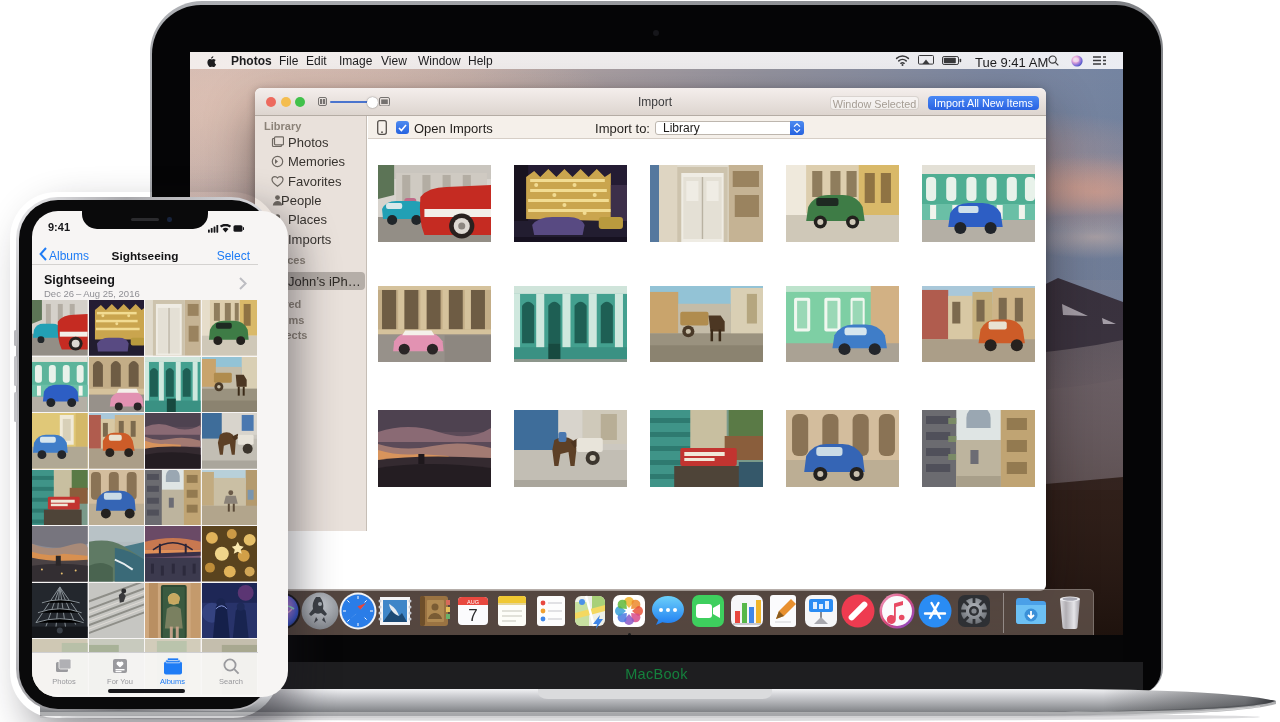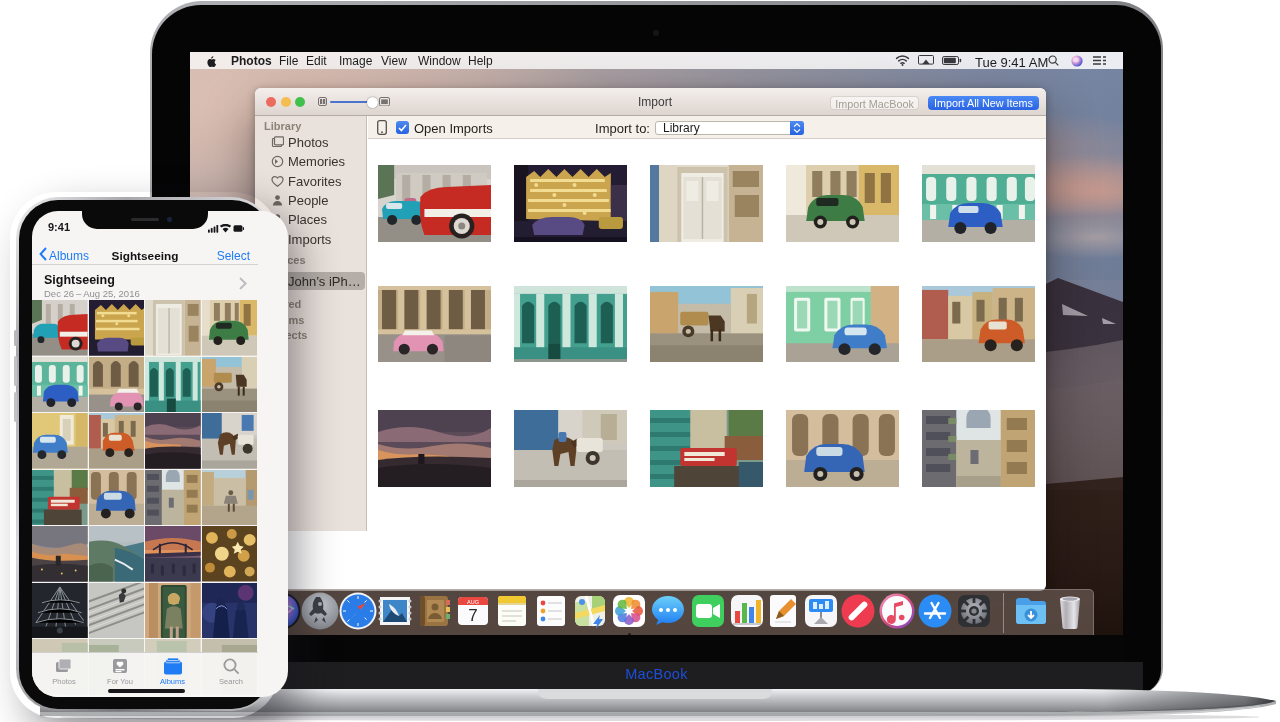--- a/index.html
+++ b/index.html
@@ -135,21 +135,21 @@
           <rect x="2" y="2" width="2.2" height="5" fill="#767270"></rect>
           <rect x="5" y="2" width="2.2" height="5" fill="#767270"></rect>
         </svg>
         <div class="abs" style="left:75px;top:13px;width:42px;height:2.4px;border-radius:1.2px;background:#4a74ce;"></div>
         <div class="abs" style="left:112px;top:8.5px;width:11px;height:11px;border-radius:50%;background:#fff;box-shadow:0 0 1.5px rgba(0,0,0,0.55);"></div>
         <svg class="abs" style="left:124px;top:8.5px;" width="11" height="9.5" viewBox="0 0 11 9.5">
           <rect x="0.5" y="0.5" width="10" height="8.5" rx="1.5" fill="none" stroke="#767270"></rect>
           <rect x="2.2" y="2.4" width="6.6" height="4.6" fill="#767270"></rect>
         </svg>
         <div class="abs" style="left:370px;top:7px;width:60px;text-align:center;font-size:12px;color:#3c3c3e;">Import</div>
-        <div class="abs" style="left:575px;top:7.5px;width:89px;height:14.5px;border-radius:4px;background:rgba(255,255,255,0.55);border:0.5px solid rgba(160,150,140,0.35);font-size:10.8px;color:#a59d94;text-align:center;line-height:14.5px;">Import MacBook</div>
+        <div class="abs" style="left:575px;top:7.5px;width:89px;height:14.5px;border-radius:4px;background:rgba(255,255,255,0.55);border:0.5px solid rgba(160,150,140,0.35);font-size:10.8px;color:#a59d94;text-align:center;line-height:14.5px;">Window Selected</div>
         <div class="abs" style="left:673px;top:7.5px;width:111px;height:14.5px;border-radius:4px;background:linear-gradient(180deg,#4a89f5,#2a63e2);font-size:10.8px;color:#fff;text-align:center;line-height:14.5px;">Import All New Items</div>
       </div>
       <div class="abs" style="left:0;top:28px;width:112px;height:415px;background:#e9e1db;border-right:1px solid #c6beb6;font-size:13px;color:#37332f;">
         <div class="abs" style="left:9px;top:4px;font-size:11px;color:#8b8278;font-weight:bold;">Library</div>
         <svg class="abs" style="left:16px;top:20px;" width="13" height="13" viewBox="0 0 13 13">
           <rect x="1.5" y="2.5" width="9" height="8" rx="1" fill="none" stroke="#6e6862" stroke-width="1.2"></rect>
           <rect x="3.5" y="0.8" width="9" height="8" rx="1" fill="#e9e1db" stroke="#6e6862" stroke-width="1.2"></rect>
         </svg>
         <div class="abs" style="left:33px;top:19px;">Photos</div>
         <svg class="abs" style="left:16px;top:39px;" width="13" height="13" viewBox="0 0 13 13">
@@ -158,21 +158,21 @@
         </svg>
         <div class="abs" style="left:33px;top:38px;">Memories</div>
         <svg class="abs" style="left:16px;top:59px;" width="13" height="13" viewBox="0 0 13 13">
           <path d="M6.5 11.2C2.5 8.5 1 6.6 1 4.5 1 2.9 2.3 1.6 3.9 1.6c1 0 2 .5 2.6 1.4.6-.9 1.6-1.4 2.6-1.4 1.6 0 2.9 1.3 2.9 2.9 0 2.1-1.5 4-5.5 6.7z" fill="none" stroke="#6e6862" stroke-width="1.2"></path>
         </svg>
         <div class="abs" style="left:33px;top:58px;">Favorites</div>
         <svg class="abs" style="left:16px;top:78px;" width="13" height="13" viewBox="0 0 13 13">
           <circle cx="6.5" cy="3.6" r="2.4" fill="#6e6862"></circle>
           <path d="M1.8 11.5c.3-2.8 2.2-4.4 4.7-4.4s4.4 1.6 4.7 4.4z" fill="#6e6862"></path>
         </svg>
-        <div class="abs" style="left:33px;top:77px;">People</div>
+        <div class="abs" style="left:26px;top:77px;">People</div>
         <svg class="abs" style="left:16px;top:97px;" width="13" height="13" viewBox="0 0 13 13">
           <circle cx="6.5" cy="3.8" r="2.6" fill="#6e6862"></circle>
           <rect x="5.8" y="6" width="1.4" height="6" fill="#6e6862"></rect>
         </svg>
         <div class="abs" style="left:33px;top:96px;">Places</div>
         <svg class="abs" style="left:16px;top:116px;" width="13" height="13" viewBox="0 0 13 13">
           <circle cx="6.5" cy="6.5" r="5.2" fill="none" stroke="#6e6862" stroke-width="1.2"></circle>
           <path d="M6.5 3v3.8l2.6 1.5" fill="none" stroke="#6e6862" stroke-width="1.2"></path>
         </svg>
         <div class="abs" style="left:33px;top:116px;">Imports</div>
@@ -732,21 +732,21 @@
           </linearGradient>
         </defs>
         <path d="M10 8h20l-2.5 28c-0.1 1.2-1 2-2.2 2h-10.6c-1.2 0-2.1-0.8-2.2-2z" fill="url(#dtr)"></path>
         <ellipse cx="20" cy="8" rx="10" ry="2.6" fill="#f4f4f8" opacity="0.95"></ellipse>
         <ellipse cx="20" cy="8" rx="7.5" ry="1.8" fill="#a8a8b2"></ellipse>
       </svg></div>
     <div class="abs" style="left:628px;top:633px;width:3px;height:3px;border-radius:50%;background:#1a1a1a;"></div>
 
 <div class="abs" style="left:190px;top:635px;width:933px;height:27px;background:#060607;"></div>
 <div class="abs" style="left:170px;top:662px;width:973px;height:28px;background:#1e1e20;"></div>
-<div class="abs" style="left:190px;top:666px;width:933px;height:22px;text-align:center;font-size:14.5px;letter-spacing:0.3px;color:#1d4ed8;">MacBook</div>
+<div class="abs" style="left:190px;top:666px;width:933px;height:22px;text-align:center;font-size:14.5px;letter-spacing:0.3px;color:#15803d;">MacBook</div>
 
 <svg class="abs" style="left:0px;top:684px;" width="1280" height="38" viewBox="0 0 1280 38">
   <defs>
     <linearGradient id="baseg" x1="0" y1="0" x2="0" y2="1">
       <stop offset="0" stop-color="#f0f1f3"></stop>
           <stop offset="0.3" stop-color="#cdced2"></stop>
       <stop offset="0.7" stop-color="#a2a4a8"></stop>
           <stop offset="1" stop-color="#808286"></stop>
     </linearGradient>
     <linearGradient id="baser" x1="0" y1="0" x2="1" y2="0">

